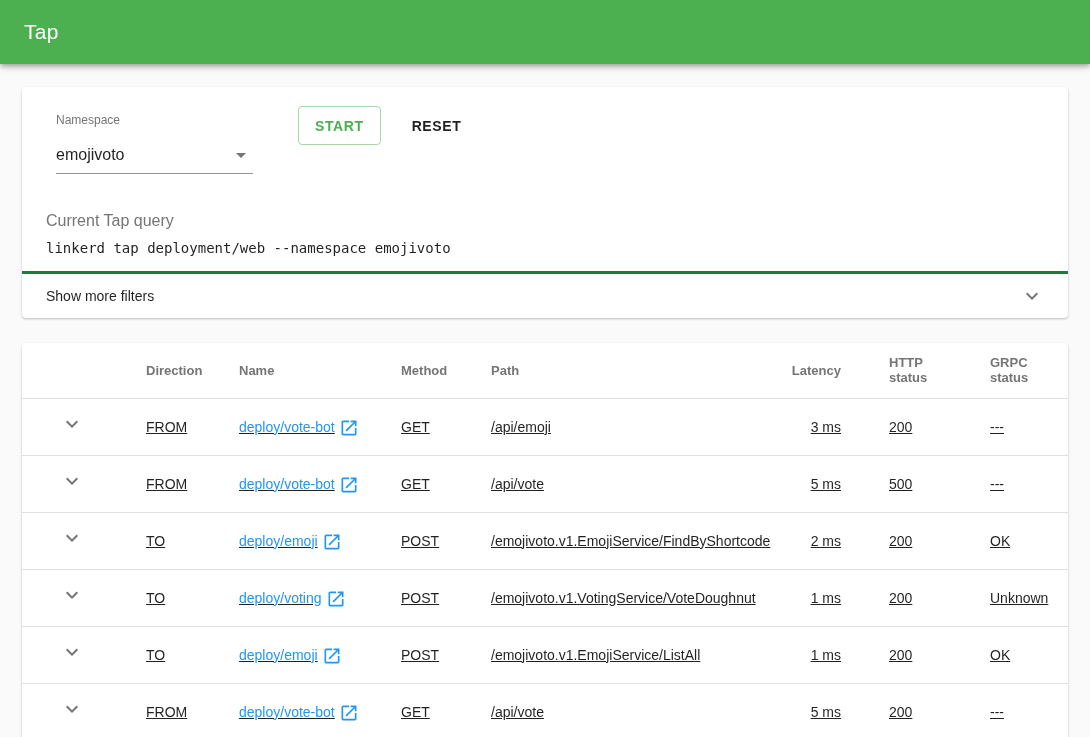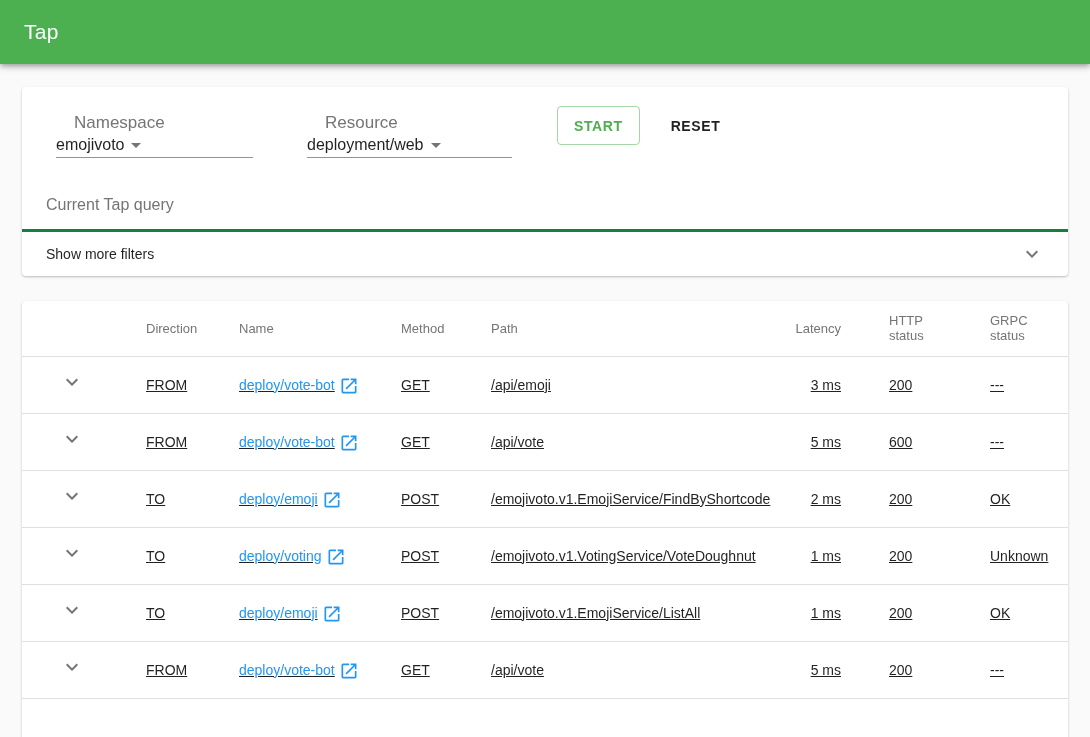--- a/index.html
+++ b/index.html
@@ -21,24 +21,24 @@
   .page { padding: 23px 22px 0 22px; }
 
   .card {
     background: #ffffff; border-radius: 4px;
     box-shadow: 0 1px 3px rgba(0,0,0,0.12), 0 1px 2px rgba(0,0,0,0.14);
   }
 
   
   .form-row { display: flex; align-items: flex-start; padding: 19px 24px 0 34px; }
   .field { margin-top: 7px; }
-  .field .flabel { font-size: 17px; color: #757575; display: block; margin-left: 18px; }
+  .field .flabel { font-size: 12px; color: #757575; display: block; }
   .select {
-    display: flex; justify-content: flex-start; align-items: center;
-    margin-top: 0; cursor: pointer;
+    display: flex; justify-content: space-between; align-items: center;
+    margin-top: 16px; padding-bottom: 6px; cursor: pointer;
     border-bottom: 1px solid rgba(0,0,0,0.42);
     font-size: 16px;
   }
   .select .sel-value { white-space: nowrap; }
   .select svg { flex: none; }
   .field.ns .select { width: 197px; }
   .field.res { margin-left: 54px; }
   .field.res .select { width: 205px; }
   .form-buttons { display: flex; align-items: flex-start; margin-left: 45px; }
   .btn {
@@ -62,21 +62,21 @@
     padding: 0 24px; cursor: pointer; font-size: 14px;
   }
 
   
   .table-card { margin-top: 25px; overflow: hidden; }
   table { border-collapse: collapse; table-layout: fixed; width: 100%; }
   col.c-expand { width: 100px; } col.c-dir { width: 93px; } col.c-name { width: 162px; }
   col.c-method { width: 90px; } col.c-path { width: 255px; } col.c-lat { width: 143px; }
   col.c-http { width: 101px; } col.c-grpc { width: 102px; }
   th {
-    height: 55px; font-size: 13px; font-weight: 400; color: #757575;
+    height: 55px; font-size: 13px; font-weight: 700; color: #757575;
     text-align: left; vertical-align: middle; padding: 0 8px 0 24px;
   }
   th.num, td.num { text-align: right; padding-right: 24px; padding-left: 8px; }
   td {
     height: 57px; font-size: 14px; color: rgba(0,0,0,0.87);
     border-top: 1px solid #e0e0e0; vertical-align: middle;
     padding: 6px 16px 6px 24px; line-height: 24px; text-decoration: underline;
   }
   td.expand-cell { padding-left: 37px; }
   .icon-btn { width: 26px; height: 26px; border: none; background: transparent; cursor: pointer; padding: 1px; }
@@ -99,38 +99,30 @@
       <div class="field ns">
         <span class="flabel">Namespace</span>
         <div class="select">
           <span class="sel-value">emojivoto</span>
           <svg width="24" height="24" viewBox="0 0 24 24" fill="#757575">
               <path d="M7 10l5 5 5-5z"></path>
             </svg>
         </div>
       </div>
 
-      <div class="field res">
-        <span class="flabel">Resource</span>
-        <div class="select">
-          <span class="sel-value">deployment/web</span>
-          <svg width="24" height="24" viewBox="0 0 24 24" fill="#757575">
-              <path d="M7 10l5 5 5-5z"></path>
-            </svg>
-        </div>
-      </div>
 
       <div class="form-buttons">
         <button class="btn outlined">START</button>
         <button class="btn text">RESET</button>
       </div>
     </div>
 
     <div class="query-section">
       <div class="qlabel">Current Tap query</div>
+      <div class="qcmd">linkerd tap deployment/web --namespace emojivoto</div>
     </div>
 
     <div class="filters-row">
       <span>Show more filters</span>
       <svg width="24" height="24" viewBox="0 0 24 24" fill="#757575">
           <path d="M16.59 8.59L12 13.17 7.41 8.59 6 10l6 6 6-6z"></path>
         </svg>
     </div>
   </section>
 
@@ -185,21 +177,21 @@
           <td class="expand-cell"><button class="icon-btn"><svg width="24" height="24" viewBox="0 0 24 24" fill="#757575">
                   <path d="M16.59 8.59L12 13.17 7.41 8.59 6 10l6 6 6-6z"></path>
                 </svg></button></td>
           <td>FROM</td>
           <td><a class="dep-link">deploy/vote-bot</a><svg class="ext-icon" width="20" height="20" viewBox="0 0 24 24" fill="#2196f3">
                 <path d="M19 19H5V5h7V3H5c-1.11 0-2 .9-2 2v14c0 1.1.89 2 2 2h14c1.1 0 2-.9 2-2v-7h-2v7zM14 3v2h3.59l-9.83 9.83 1.41 1.41L19 6.41V10h2V3h-7z"></path>
               </svg></td>
           <td>GET</td>
           <td>/api/vote</td>
           <td class="num">5 ms</td>
-          <td>600</td>
+          <td>500</td>
           <td>---</td>
         </tr>
 
         <tr>
           <td class="expand-cell"><button class="icon-btn"><svg width="24" height="24" viewBox="0 0 24 24" fill="#757575">
                   <path d="M16.59 8.59L12 13.17 7.41 8.59 6 10l6 6 6-6z"></path>
                 </svg></button></td>
           <td>TO</td>
           <td><a class="dep-link">deploy/emoji</a><svg class="ext-icon" width="20" height="20" viewBox="0 0 24 24" fill="#2196f3">
                 <path d="M19 19H5V5h7V3H5c-1.11 0-2 .9-2 2v14c0 1.1.89 2 2 2h14c1.1 0 2-.9 2-2v-7h-2v7zM14 3v2h3.59l-9.83 9.83 1.41 1.41L19 6.41V10h2V3h-7z"></path>

